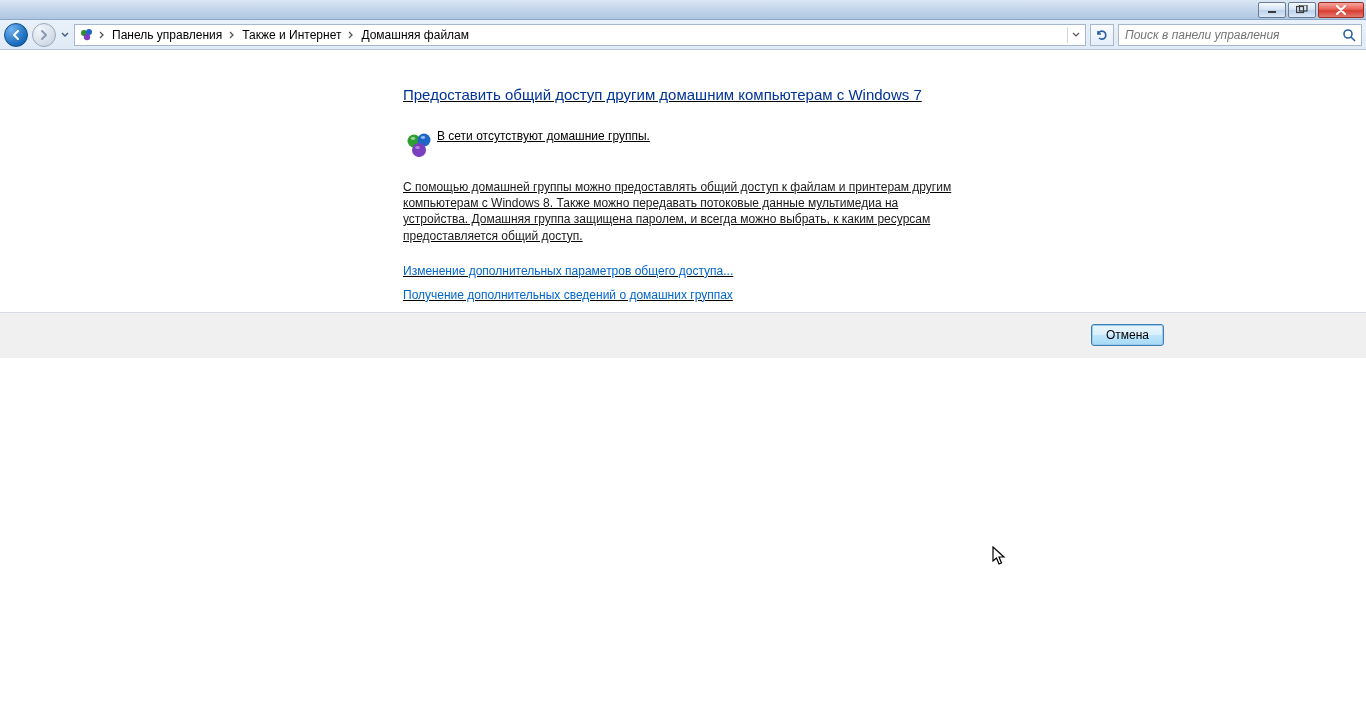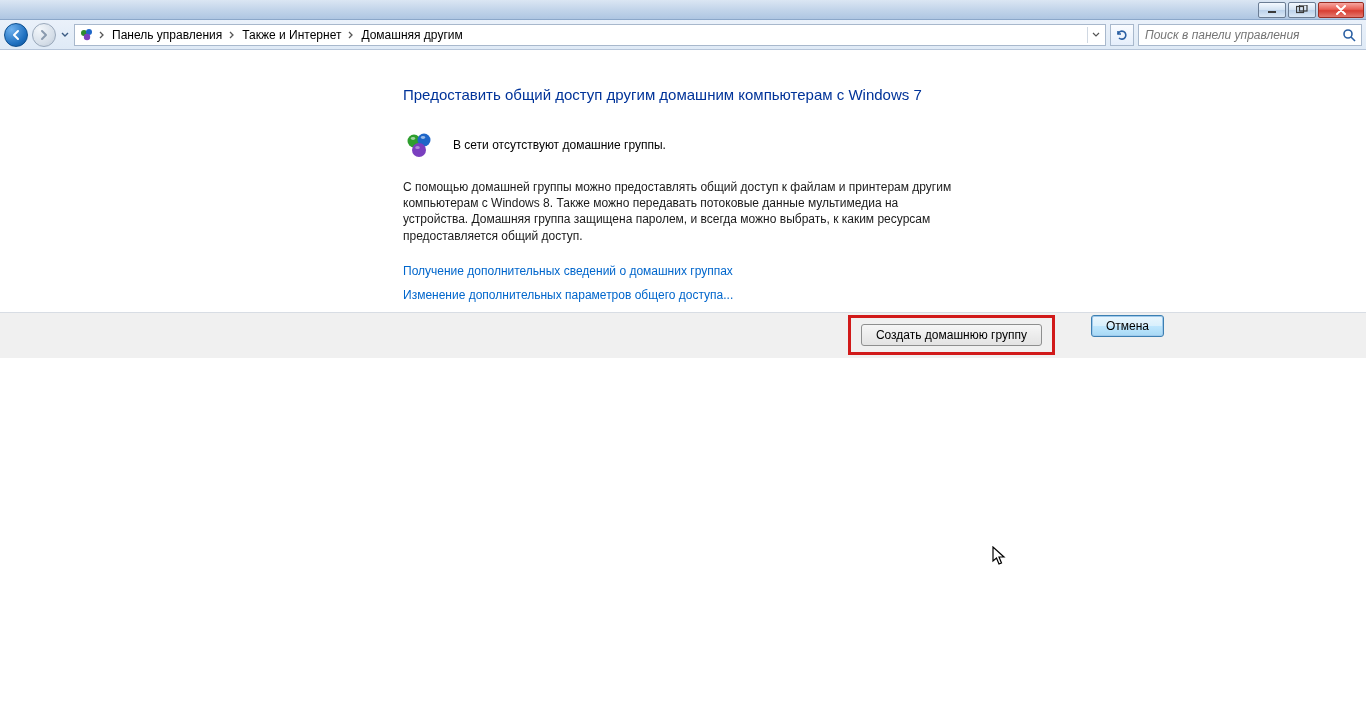--- a/index.html
+++ b/index.html
@@ -70,36 +70,36 @@
   .bc-sep { width: 10px; display:flex; align-items:center; justify-content:center; color:#555; }
   .bc-drop { margin-left:auto; width:16px; display:flex; align-items:center; justify-content:center; color:#555; border-left:1px solid #d0d8e2; height:100%; cursor:default;}
   .refresh-btn {
     width: 24px; height: 22px;
     background: linear-gradient(to bottom,#fafcff,#e5eefb);
     border:1px solid #a8b8cc;
     display:flex; align-items:center; justify-content:center;
     cursor:default;
   }
   .searchbox {
-    width: 224px; height: 22px;
+    width: 244px; height: 22px;
     background:#fff; border:1px solid #a8b8cc;
     display:flex; align-items:center;
     padding: 0 4px;
   }
   .searchbox input {
     border:none; outline:none; flex:1; font: inherit; font-style: italic; color:#777;
     background:transparent;
   }
   .searchbox .sicon { width:16px; display:flex; align-items:center; justify-content:center; color:#2a5fa3; }
 
   
-  .content-wrap { display:flex; justify-content:center; padding-top: 36px; }
+  .content-wrap { display:flex; justify-content:center; padding-top: 36px; text-decoration: underline; }
   .content { width: 560px; }
   .heading { font-size: 15px; color: #003399; margin-bottom: 26px; }
-  .status-row { display:flex; align-items:center; gap:18px; margin-bottom:18px; }
+  .status-row { display:flex; gap:2px; margin-bottom:18px; }
   .hg-icon { width:32px; height:32px; display:flex; align-items:center; justify-content:center; }
   .desc { color:#1a1a1a; line-height: 1.35; margin-bottom: 20px; }
   .links a { display:block; color:#0066cc; text-decoration:none; margin-bottom: 10px; cursor:pointer; }
 
   
   .button-bar {
     border-top: 1px solid #d8dde4;
     background: #f0f0f0;
     height: 46px;
     display:flex; align-items:center; justify-content:center;
@@ -191,21 +191,21 @@
     </span>
     <div class="bc-item">
       <span>Также и Интернет</span>
     </div>
     <span class="bc-sep">
       <svg width="6" height="8" viewBox="0 0 6 8">
           <path d="M1 1 L4 4 L1 7" stroke="#555" stroke-width="1.3" fill="none"></path>
         </svg>
     </span>
     <div class="bc-item">
-      <span>Домашняя другим</span>
+      <span>Домашняя файлам</span>
     </div>
     <div class="bc-drop">
       <svg width="8" height="6" viewBox="0 0 8 6">
           <path d="M1 1 L4 4 L7 1" stroke="#555" stroke-width="1.2" fill="none"></path>
         </svg>
     </div>
   </div>
 
   <div class="refresh-btn">
     <svg width="14" height="14" viewBox="0 0 14 14">
@@ -239,33 +239,28 @@
           <ellipse cx="20" cy="8.5" rx="2.2" ry="1.4" fill="rgba(255,255,255,0.55)"></ellipse>
           <ellipse cx="14.5" cy="18.5" rx="2.3" ry="1.5" fill="rgba(255,255,255,0.4)"></ellipse>
         </svg>
       </div>
       <div>В сети отсутствуют домашние группы.</div>
     </div>
 
     <div class="desc">С помощью домашней группы можно предоставлять общий доступ к файлам и принтерам другим компьютерам с Windows 8. Также можно передавать потоковые данные мультимедиа на устройства. Домашняя группа защищена паролем, и всегда можно выбрать, к каким ресурсам предоставляется общий доступ.</div>
 
     <div class="links">
+      <a>Изменение дополнительных параметров общего доступа...</a>
       <a>Получение дополнительных сведений о домашних группах</a>
-      <a>Изменение дополнительных параметров общего доступа...</a>
     </div>
   </div>
 </div>
 
 <div class="button-bar">
   <div class="button-row">
-    <div class="highlight-frame">
-      <button class="btn">
-        <span>Создать домашнюю группу</span>
-      </button>
-    </div>
     <button class="btn cancel">
       <span>Отмена</span>
     </button>
   </div>
 </div>
 
 <svg class="cursor" style="left:992px; top:546px;" width="18" height="22" viewBox="0 0 18 22">
   <path d="M1 1 L1 15 L4.5 12 L7 18 L9.5 17 L7 11 L12 11 Z" fill="#fff" stroke="#000" stroke-width="1.2"></path>
 </svg>
 

